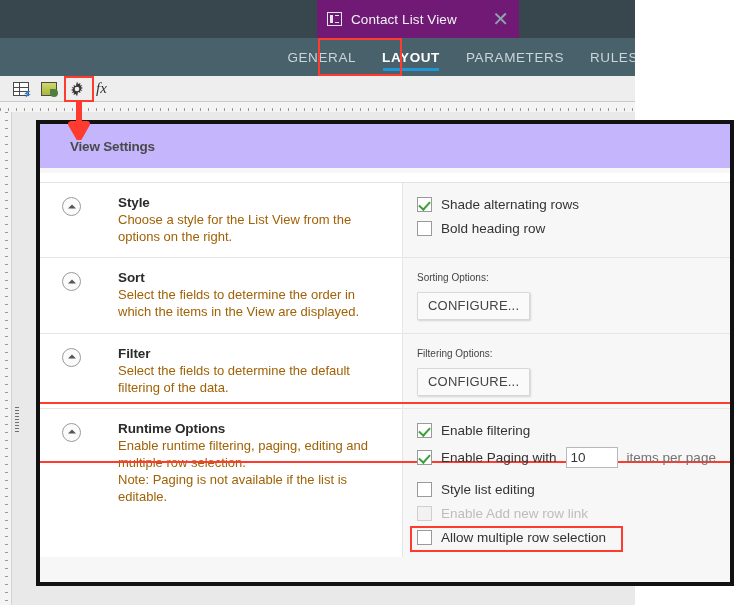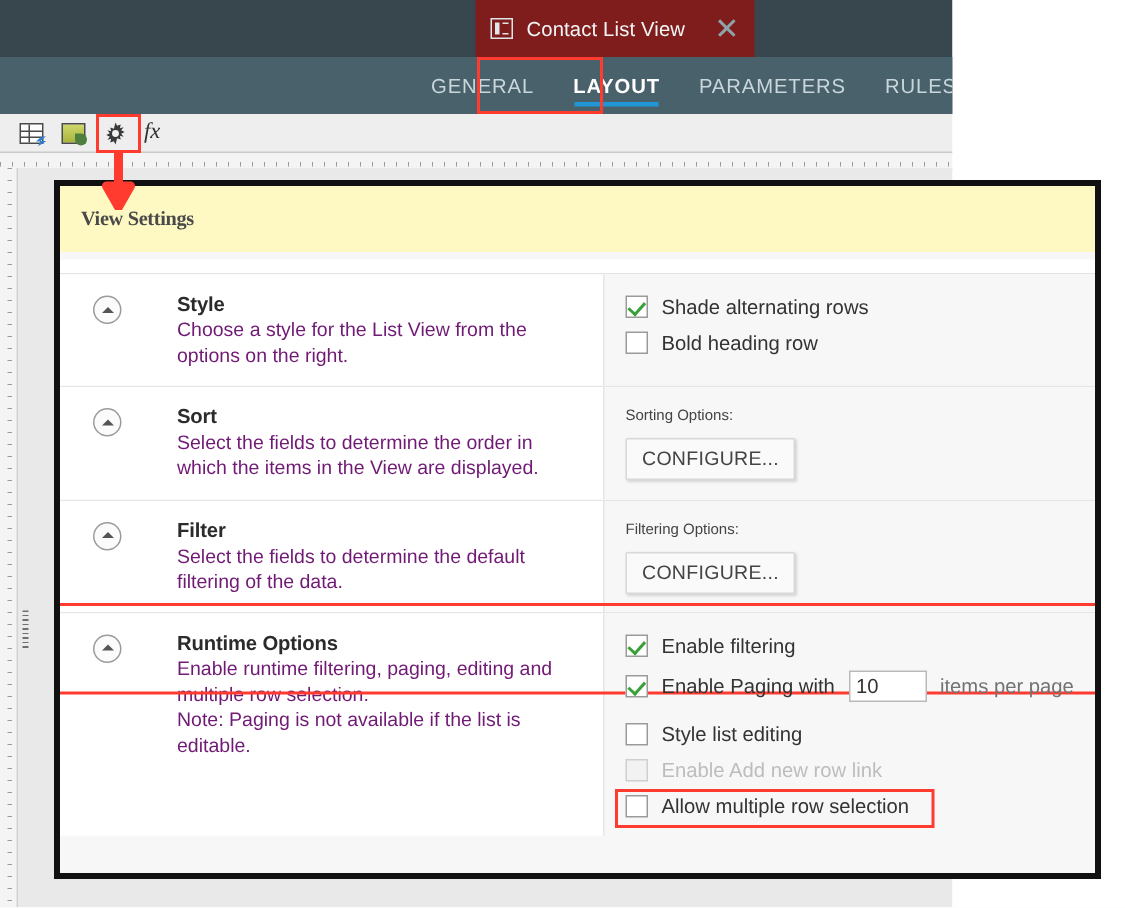--- a/index.html
+++ b/index.html
@@ -29,22 +29,22 @@
   #title-bar {
     position: absolute;
     left: 0; top: 0;
     width: 635px; height: 38px;
     background: #37474d;
   }
 
   #doc-tab {
     position: absolute;
     left: 317px; top: 0;
-    width: 186px; height: 38px;
-    background: #7f1d1d;
+    width: 202px; height: 38px;
+    background: #701a75;
     display: flex;
     align-items: center;
     padding: 0 10px;
     box-sizing: border-box;
   }
   #doc-tab .tab-icon {
     width: 15px; height: 14px;
     border: 1.6px solid #dfe6e9;
     box-sizing: border-box;
     margin-right: 9px;
@@ -274,26 +274,25 @@
     width: 698px; height: 466px;
     background: #f7f7f7;
     border: 4px solid #111111;
     box-sizing: border-box;
     z-index: 40;
     overflow: hidden;
   }
   #dialog-header {
     position: relative;
     height: 44px;
-    background: #fef9c3;
+    background: #c4b5fd;
     display: flex;
     align-items: center;
-    padding-left: 14px;
-    box-sizing: border-box;
-    font-family: Liberation Serif, serif;
+    padding-left: 30px;
+    box-sizing: border-box;
   }
   #dialog-header .title {
     font-size: 13.5px;
     font-weight: bold;
     color: #4a4a4a;
     letter-spacing: -.2px;
   }
   #dialog-subbar {
     height: 14px;
     background: #f7f7f7;
@@ -349,21 +348,21 @@
   .sec-text { flex: 1; }
   .sec-title {
     font-size: 13.5px;
     font-weight: bold;
     color: #2b2b2b;
     margin-bottom: 1px;
     letter-spacing: -.1px;
   }
   .sec-desc {
     font-size: 13px;
-    color: #701a75;
+    color: #a16207;
     line-height: 1.32;
   }
 
   .sec-right {
     flex: 1;
     box-sizing: border-box;
     padding: 14px 10px 12px 14px;
     background: #f7f7f7;
     border-left: 1px solid #e6e6e6;
   }

